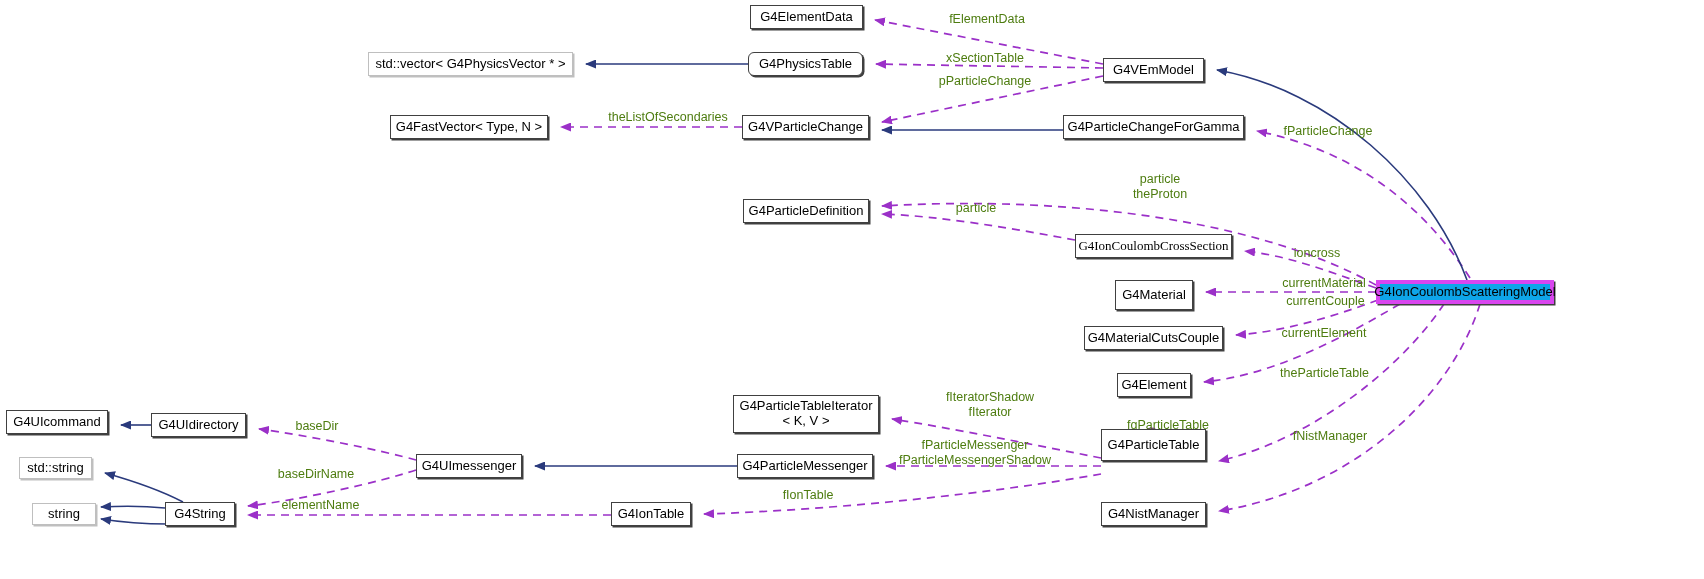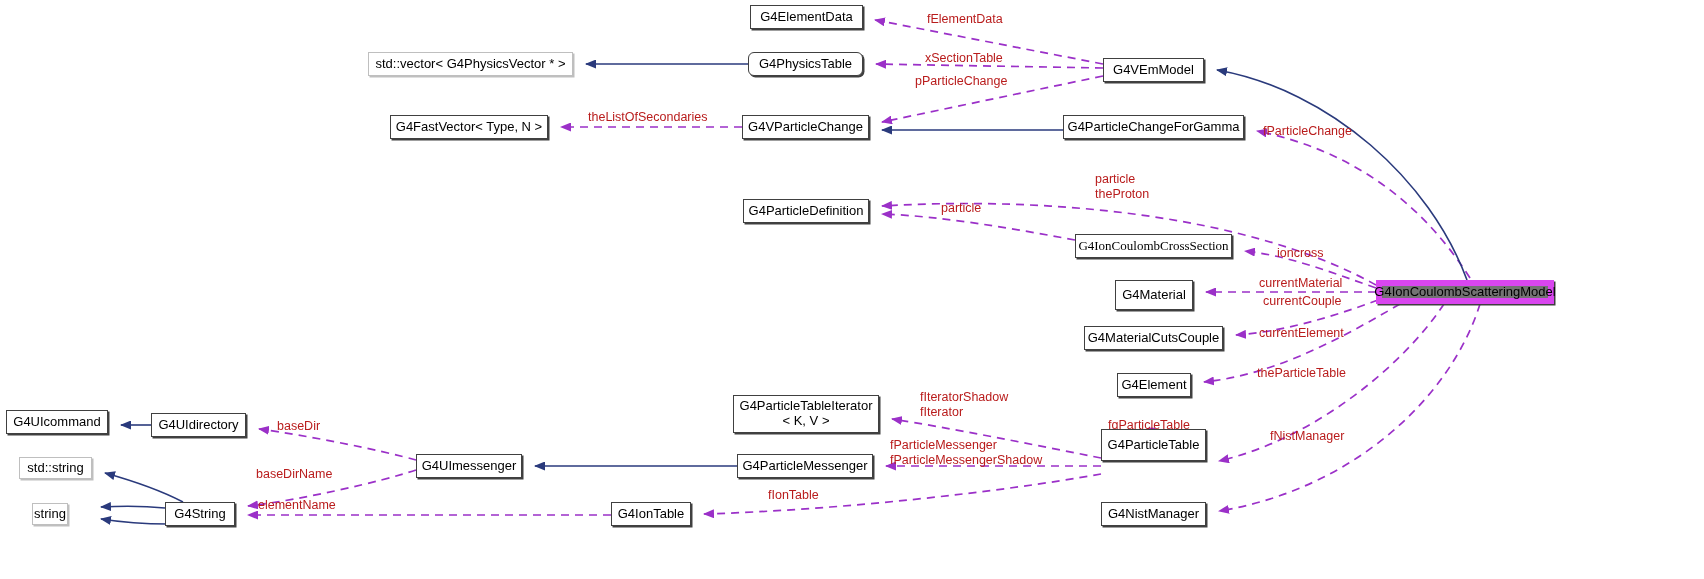--- a/index.html
+++ b/index.html
@@ -38,31 +38,32 @@
     line-height: 1.15;
     white-space: pre;
     z-index: 5;
   }
   .node.faded {
     border: 1px solid #bfbfbf;
     box-shadow: 1.5px 1.5px 0 0 #bfbfbf;
     color: #000000;
   }
   .node.highlight {
-    background: #737373;
-    border: 6px solid #d946ef;
+    background: #0ea5e9;
+    border: 4px solid #d946ef;
     box-shadow: 1.5px 1.5px 0 0 #404040;
   }
   .edge-label {
     position: absolute;
     font-size: 12.5px;
-    color: #b91c1c;
+    color: #4d7c0f;
     white-space: pre;
     line-height: 1.18;
     z-index: 4;
+    text-align: center;
   }
 </style>
 </head>
 <body>
 
 <div id="diagram">
 
   <svg id="edge-layer" viewBox="0 0 1704 579" xmlns="http://www.w3.org/2000/svg">
     <defs>
       <marker id="arrow-inherit" markerWidth="11" markerHeight="9" refX="10" refY="4.5" orient="auto" markerUnits="userSpaceOnUse">
@@ -144,21 +145,21 @@
   <div class="node" style="left:1063px;top:115px;width:181px;height:24px;">G4ParticleChangeForGamma</div>
   <div class="node" style="left:743px;top:199px;width:126px;height:24px;">G4ParticleDefinition</div>
   <div class="node" style="left:1075px;top:234px;width:157px;height:24px;font-family:Liberation Serif, serif;">G4IonCoulombCrossSection</div>
   <div class="node" style="left:1115px;top:280px;width:78px;height:30px;">G4Material</div>
   <div class="node" style="left:1084px;top:326px;width:139px;height:24px;">G4MaterialCutsCouple</div>
   <div class="node" style="left:1117px;top:373px;width:74px;height:24px;">G4Element</div>
   <div class="node highlight" style="left:1376px;top:280px;width:178px;height:24px;">G4IonCoulombScatteringModel</div>
   <div class="node" style="left:6px;top:410px;width:102px;height:24px;">G4UIcommand</div>
   <div class="node" style="left:151px;top:413px;width:95px;height:24px;">G4UIdirectory</div>
   <div class="node faded" style="left:19px;top:457px;width:73px;height:22px;">std::string</div>
-  <div class="node faded" style="left:32px;top:503px;width:36px;height:22px;text-align:center;">string</div>
+  <div class="node faded" style="left:32px;top:503px;width:64px;height:22px;text-align:center;">string</div>
   <div class="node" style="left:165px;top:502px;width:70px;height:24px;">G4String</div>
   <div class="node" style="left:416px;top:454px;width:106px;height:24px;">G4UImessenger</div>
   <div class="node" style="left:733px;top:395px;width:146px;height:38px;">G4ParticleTableIterator
 &lt; K, V &gt;</div>
   <div class="node" style="left:737px;top:454px;width:136px;height:24px;">G4ParticleMessenger</div>
   <div class="node" style="left:611px;top:502px;width:80px;height:24px;">G4IonTable</div>
   <div class="node" style="left:1101px;top:429px;width:105px;height:32px;">G4ParticleTable</div>
   <div class="node" style="left:1101px;top:502px;width:105px;height:24px;">G4NistManager</div>
 
   <div class="edge-label" style="left:927px;top:12px;width:120px;">fElementData</div>

